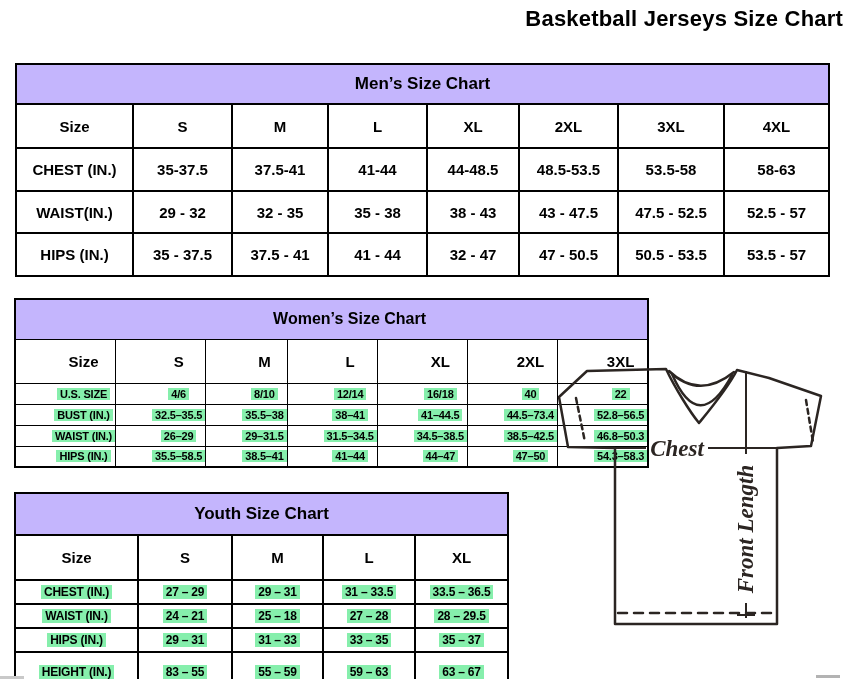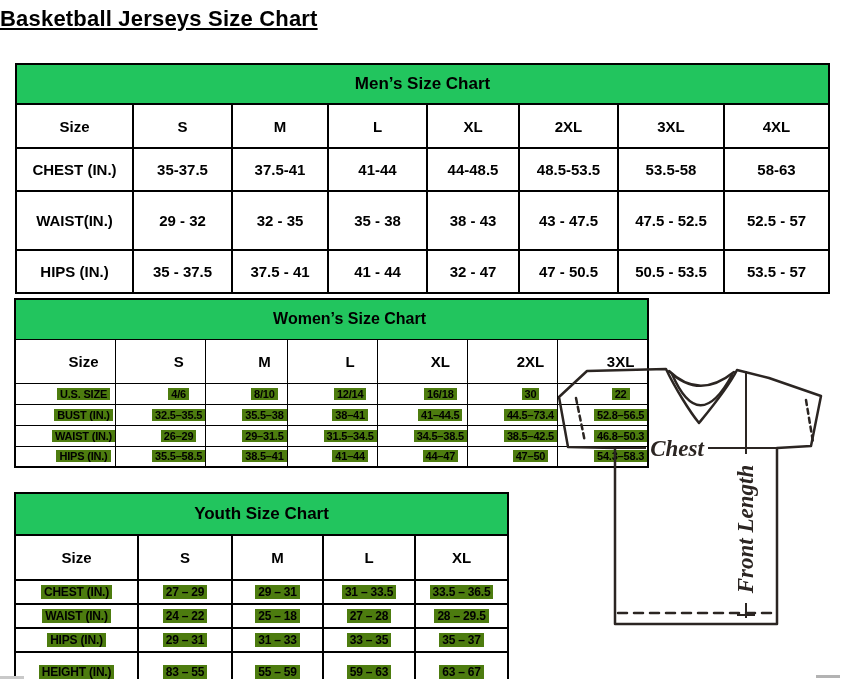--- a/index.html
+++ b/index.html
@@ -1,43 +1,43 @@
 <!DOCTYPE html>
 <html><head>
 <meta charset="utf-8">
 <style>
   html,body{margin:0;padding:0;}
   body{background:#ffffff;}
   #page{position:relative;width:843px;height:679px;background:#ffffff;overflow:hidden;
         font-family:"Liberation Sans",sans-serif;color:#000;}
-  #main-title{position:absolute;top:6px;left:0;width:843px;text-align:left;
-        font-size:22px;font-weight:bold;letter-spacing:.2px;text-decoration:underline;}
+  #main-title{position:absolute;top:6px;left:0;width:843px;text-align:right;
+        font-size:22px;font-weight:bold;letter-spacing:.2px;}
   .tbl-wrap{position:absolute;}
   #mens-wrap{left:15px;top:63px;}
   #womens-wrap{left:14px;top:298px;}
   #youth-wrap{left:14px;top:492px;}
   table.size-table{border-collapse:collapse;table-layout:fixed;text-align:center;
         font-weight:bold;color:#000;}
   table.size-table td{padding:0;vertical-align:middle;overflow:hidden;white-space:nowrap;}
-  .tbl-title{background:#22c55e;}
+  .tbl-title{background:#c4b5fd;}
   
   table.t-mens{border:2px solid #000;}
   table.t-mens td{border:2px solid #000;font-size:15px;}
   table.t-mens .tbl-title{font-size:17px;}
   
   table.t-womens{border:2px solid #000;}
   table.t-womens td{border:1px solid #000;font-size:15px;padding-left:36px;}
   table.t-womens .tbl-title{font-size:16px;}
   table.t-womens tr.data-row td{font-size:11px;letter-spacing:-.2px;}
   
   table.t-youth{border:2px solid #000;padding-left:8px;}
   table.t-youth td{border:2px solid #000;font-size:15px;}
   table.t-youth .tbl-title{font-size:17px;}
   table.t-youth tr.data-row td{font-size:12px;letter-spacing:-.2px;}
-  .hl{background:#4d7c0f;padding:0 3px;text-align:right;}
+  .hl{background:#86efac;padding:0 3px;text-align:right;}
   
   #jersey{position:absolute;left:556px;top:362px;}
   .diag-text{font-family:"Liberation Serif",serif;font-style:italic;font-weight:bold;
         font-size:23px;fill:#2b2522;}
   
   .artifact-bar{position:absolute;height:3px;}
   #artifact-left{left:0;top:676px;width:24px;background:#c9c9c9;}
   #artifact-right{left:816px;top:675px;width:24px;background:#b3b3b3;}
 </style>
 </head>
@@ -76,21 +76,21 @@
           <tr class="data-row" style="height: 43px;">
             <td>CHEST (IN.)</td>
             <td>35-37.5</td>
             <td>37.5-41</td>
             <td>41-44</td>
             <td>44-48.5</td>
             <td>48.5-53.5</td>
             <td>53.5-58</td>
             <td>58-63</td>
           </tr>
-          <tr class="data-row" style="height: 59px;">
+          <tr class="data-row" style="height: 42px;">
             <td>WAIST(IN.)</td>
             <td>29 - 32</td>
             <td>32 - 35</td>
             <td>35 - 38</td>
             <td>38 - 43</td>
             <td>43 - 47.5</td>
             <td>47.5 - 52.5</td>
             <td>52.5 - 57</td>
           </tr>
           <tr class="data-row" style="height: 43px;">
@@ -129,21 +129,21 @@
             <td>XL</td>
             <td>2XL</td>
             <td>3XL</td>
           </tr>
           <tr class="data-row" style="height: 21px;">
             <td><span class="hl">U.S. SIZE</span></td>
             <td><span class="hl">4/6</span></td>
             <td><span class="hl">8/10</span></td>
             <td><span class="hl">12/14</span></td>
             <td><span class="hl">16/18</span></td>
-            <td><span class="hl">30</span></td>
+            <td><span class="hl">40</span></td>
             <td><span class="hl">22</span></td>
           </tr>
           <tr class="data-row" style="height: 21px;">
             <td><span class="hl">BUST (IN.)</span></td>
             <td><span class="hl">32.5–35.5</span></td>
             <td><span class="hl">35.5–38</span></td>
             <td><span class="hl">38–41</span></td>
             <td><span class="hl">41–44.5</span></td>
             <td><span class="hl">44.5–73.4</span></td>
             <td><span class="hl">52.8–56.5</span></td>
@@ -191,21 +191,21 @@
           </tr>
           <tr class="data-row" style="height: 24px;">
             <td><span class="hl">CHEST (IN.)</span></td>
             <td><span class="hl">27 – 29</span></td>
             <td><span class="hl">29 – 31</span></td>
             <td><span class="hl">31 – 33.5</span></td>
             <td><span class="hl">33.5 – 36.5</span></td>
           </tr>
           <tr class="data-row" style="height: 24px;">
             <td><span class="hl">WAIST (IN.)</span></td>
-            <td><span class="hl">24 – 22</span></td>
+            <td><span class="hl">24 – 21</span></td>
             <td><span class="hl">25 – 18</span></td>
             <td><span class="hl">27 – 28</span></td>
             <td><span class="hl">28 – 29.5</span></td>
           </tr>
           <tr class="data-row" style="height: 24px;">
             <td><span class="hl">HIPS (IN.)</span></td>
             <td><span class="hl">29 – 31</span></td>
             <td><span class="hl">31 – 33</span></td>
             <td><span class="hl">33 – 35</span></td>
             <td><span class="hl">35 – 37</span></td>

